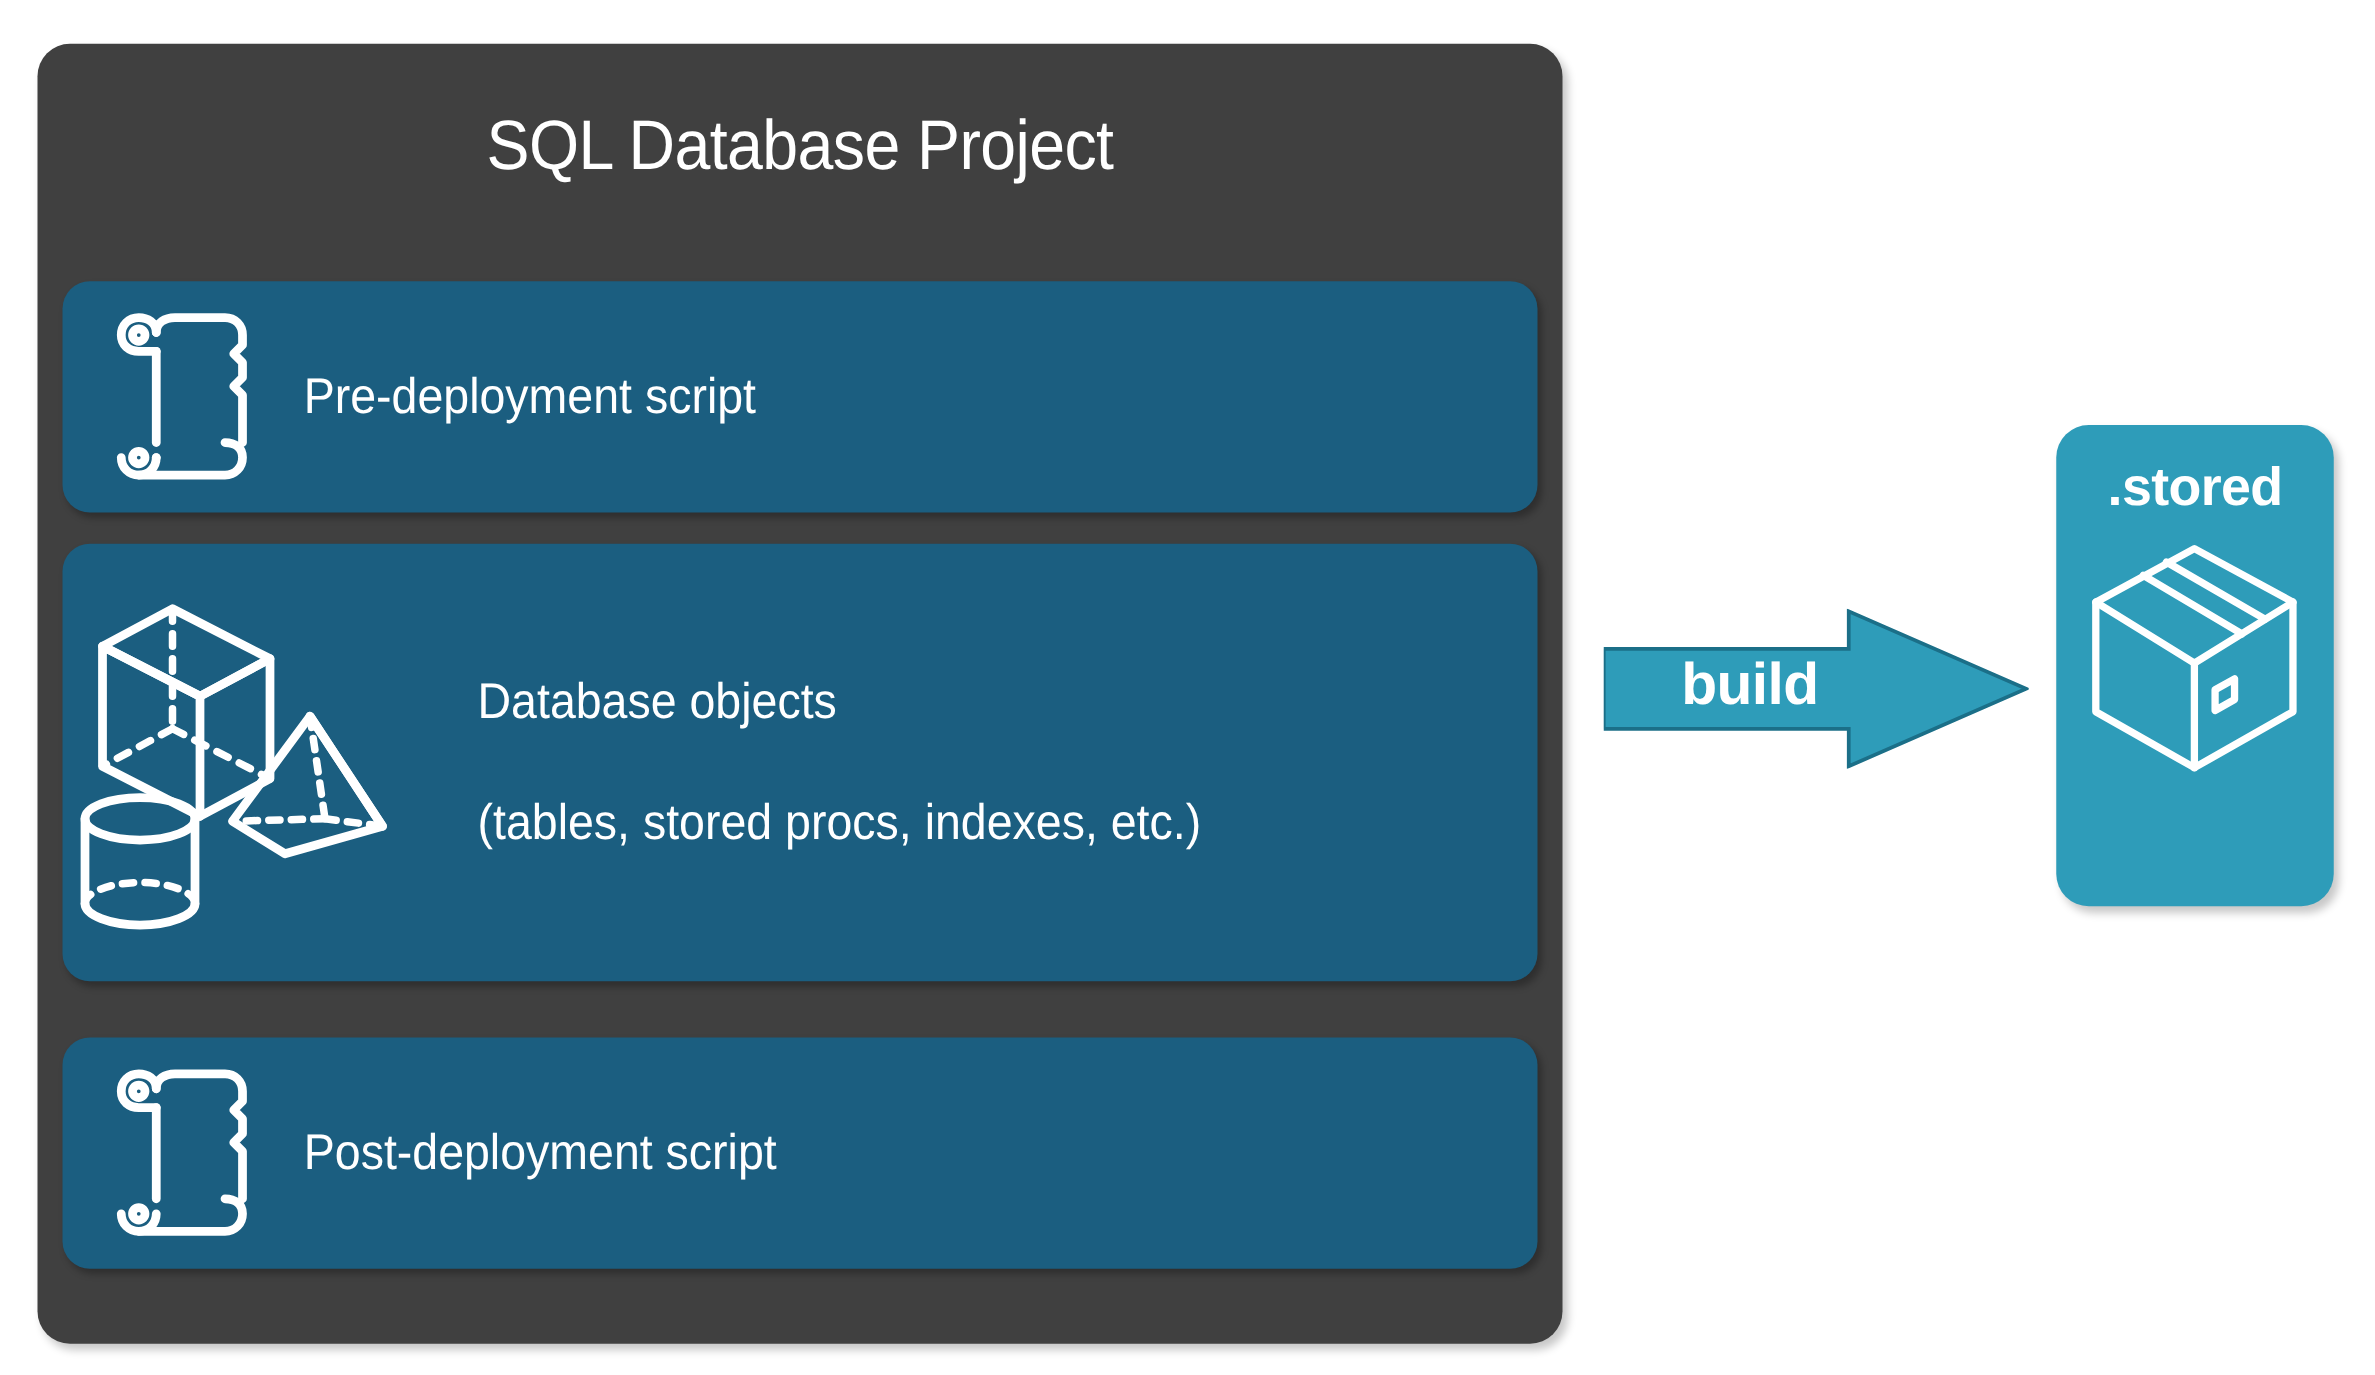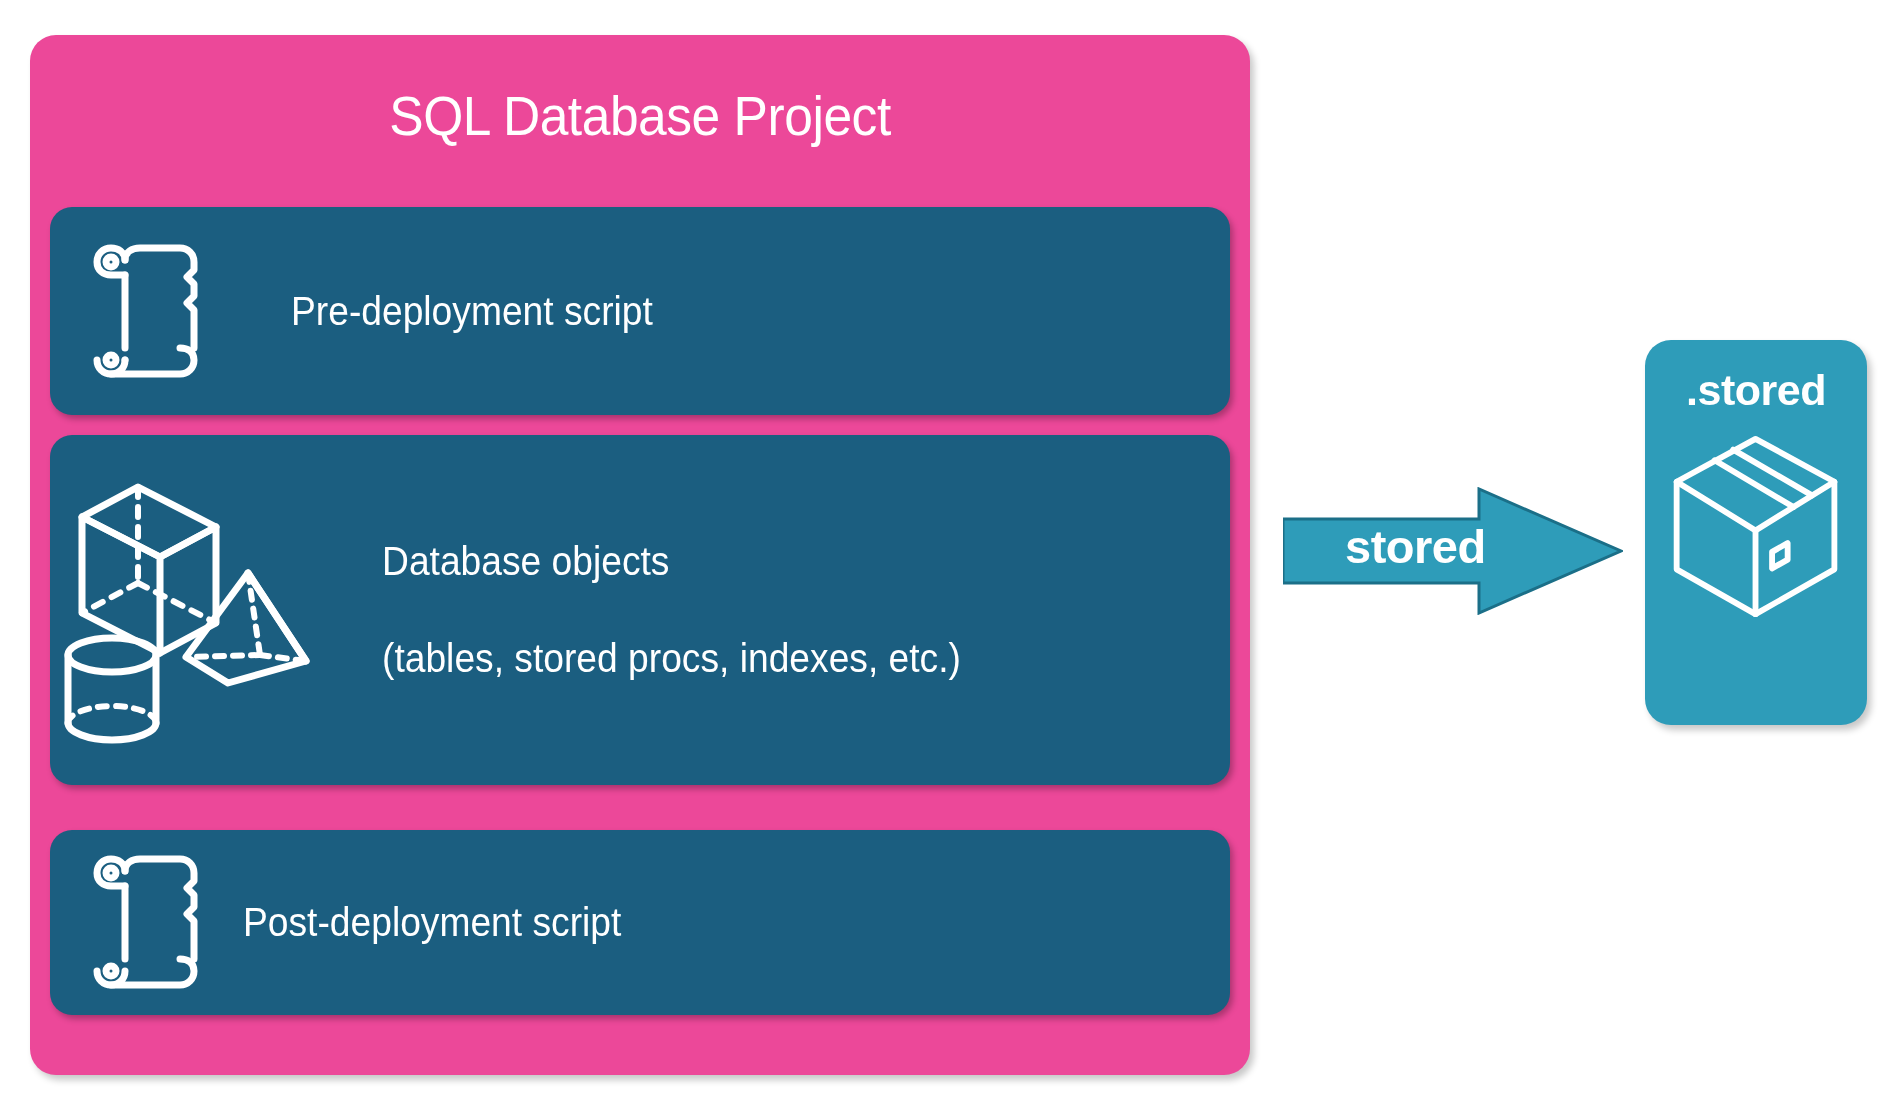--- a/index.html
+++ b/index.html
@@ -15,21 +15,21 @@
     position: relative;
   }
 
   
   #project-card {
     position: absolute;
     left: 30px;
     top: 35px;
     width: 1220px;
     height: 1040px;
-    background: #ec4899;
+    background: #404040;
     border-radius: 26px;
     box-shadow: 4px 5px 7px rgba(0,0,0,0.22);
     box-sizing: border-box;
   }
 
   #project-title {
     position: absolute;
     top: 48px;
     left: 0;
     width: 100%;
@@ -48,21 +48,21 @@
     position: absolute;
     left: 20px;
     width: 1180px;
     background: #1b5e80;
     border-radius: 22px;
     box-shadow: 3px 4px 6px rgba(0,0,0,0.28);
     box-sizing: border-box;
     display: flex;
     align-items: center;
   }
-  #panel-pre  { top: 172px;  height: 208px; gap: 48px; }
+  #panel-pre  { top: 190px;  height: 185px; }
   #panel-objs { top: 400px;  height: 350px; }
   #panel-post { top: 795px;  height: 185px; }
 
   .panel-icon {
     flex: 0 0 auto;
     display: flex;
     align-items: center;
     justify-content: center;
   }
   .panel-icon.scroll-holder { width: 185px; margin-left: 8px; }
@@ -216,21 +216,21 @@
     <div class="panel-text">Post-deployment script</div>
   </div>
 
 </div>
 
 <div id="build-arrow">
   <svg viewBox="0 0 340 128" preserveAspectRatio="none">
     <polygon points="0,32 196,32 196,2 338,64 196,126 196,96 0,96" fill="#2e9cb9" stroke="#1b6f88" stroke-width="3"></polygon>
   </svg>
 </div>
-<div id="build-label">stored</div>
+<div id="build-label">build</div>
 
 <div id="dacpac-card">
   <div id="dacpac-label">.stored</div>
 
   <div id="dacpac-box-icon">
     <svg viewBox="0 0 175 190" fill="none" stroke="#ffffff" stroke-width="6" stroke-linejoin="round" stroke-linecap="round">
 
       <path d="M6 48 L6 138 L87 184 L168 138 L168 48 L87 4 Z"></path>
 
       <path d="M87 98 L87 184"></path>

